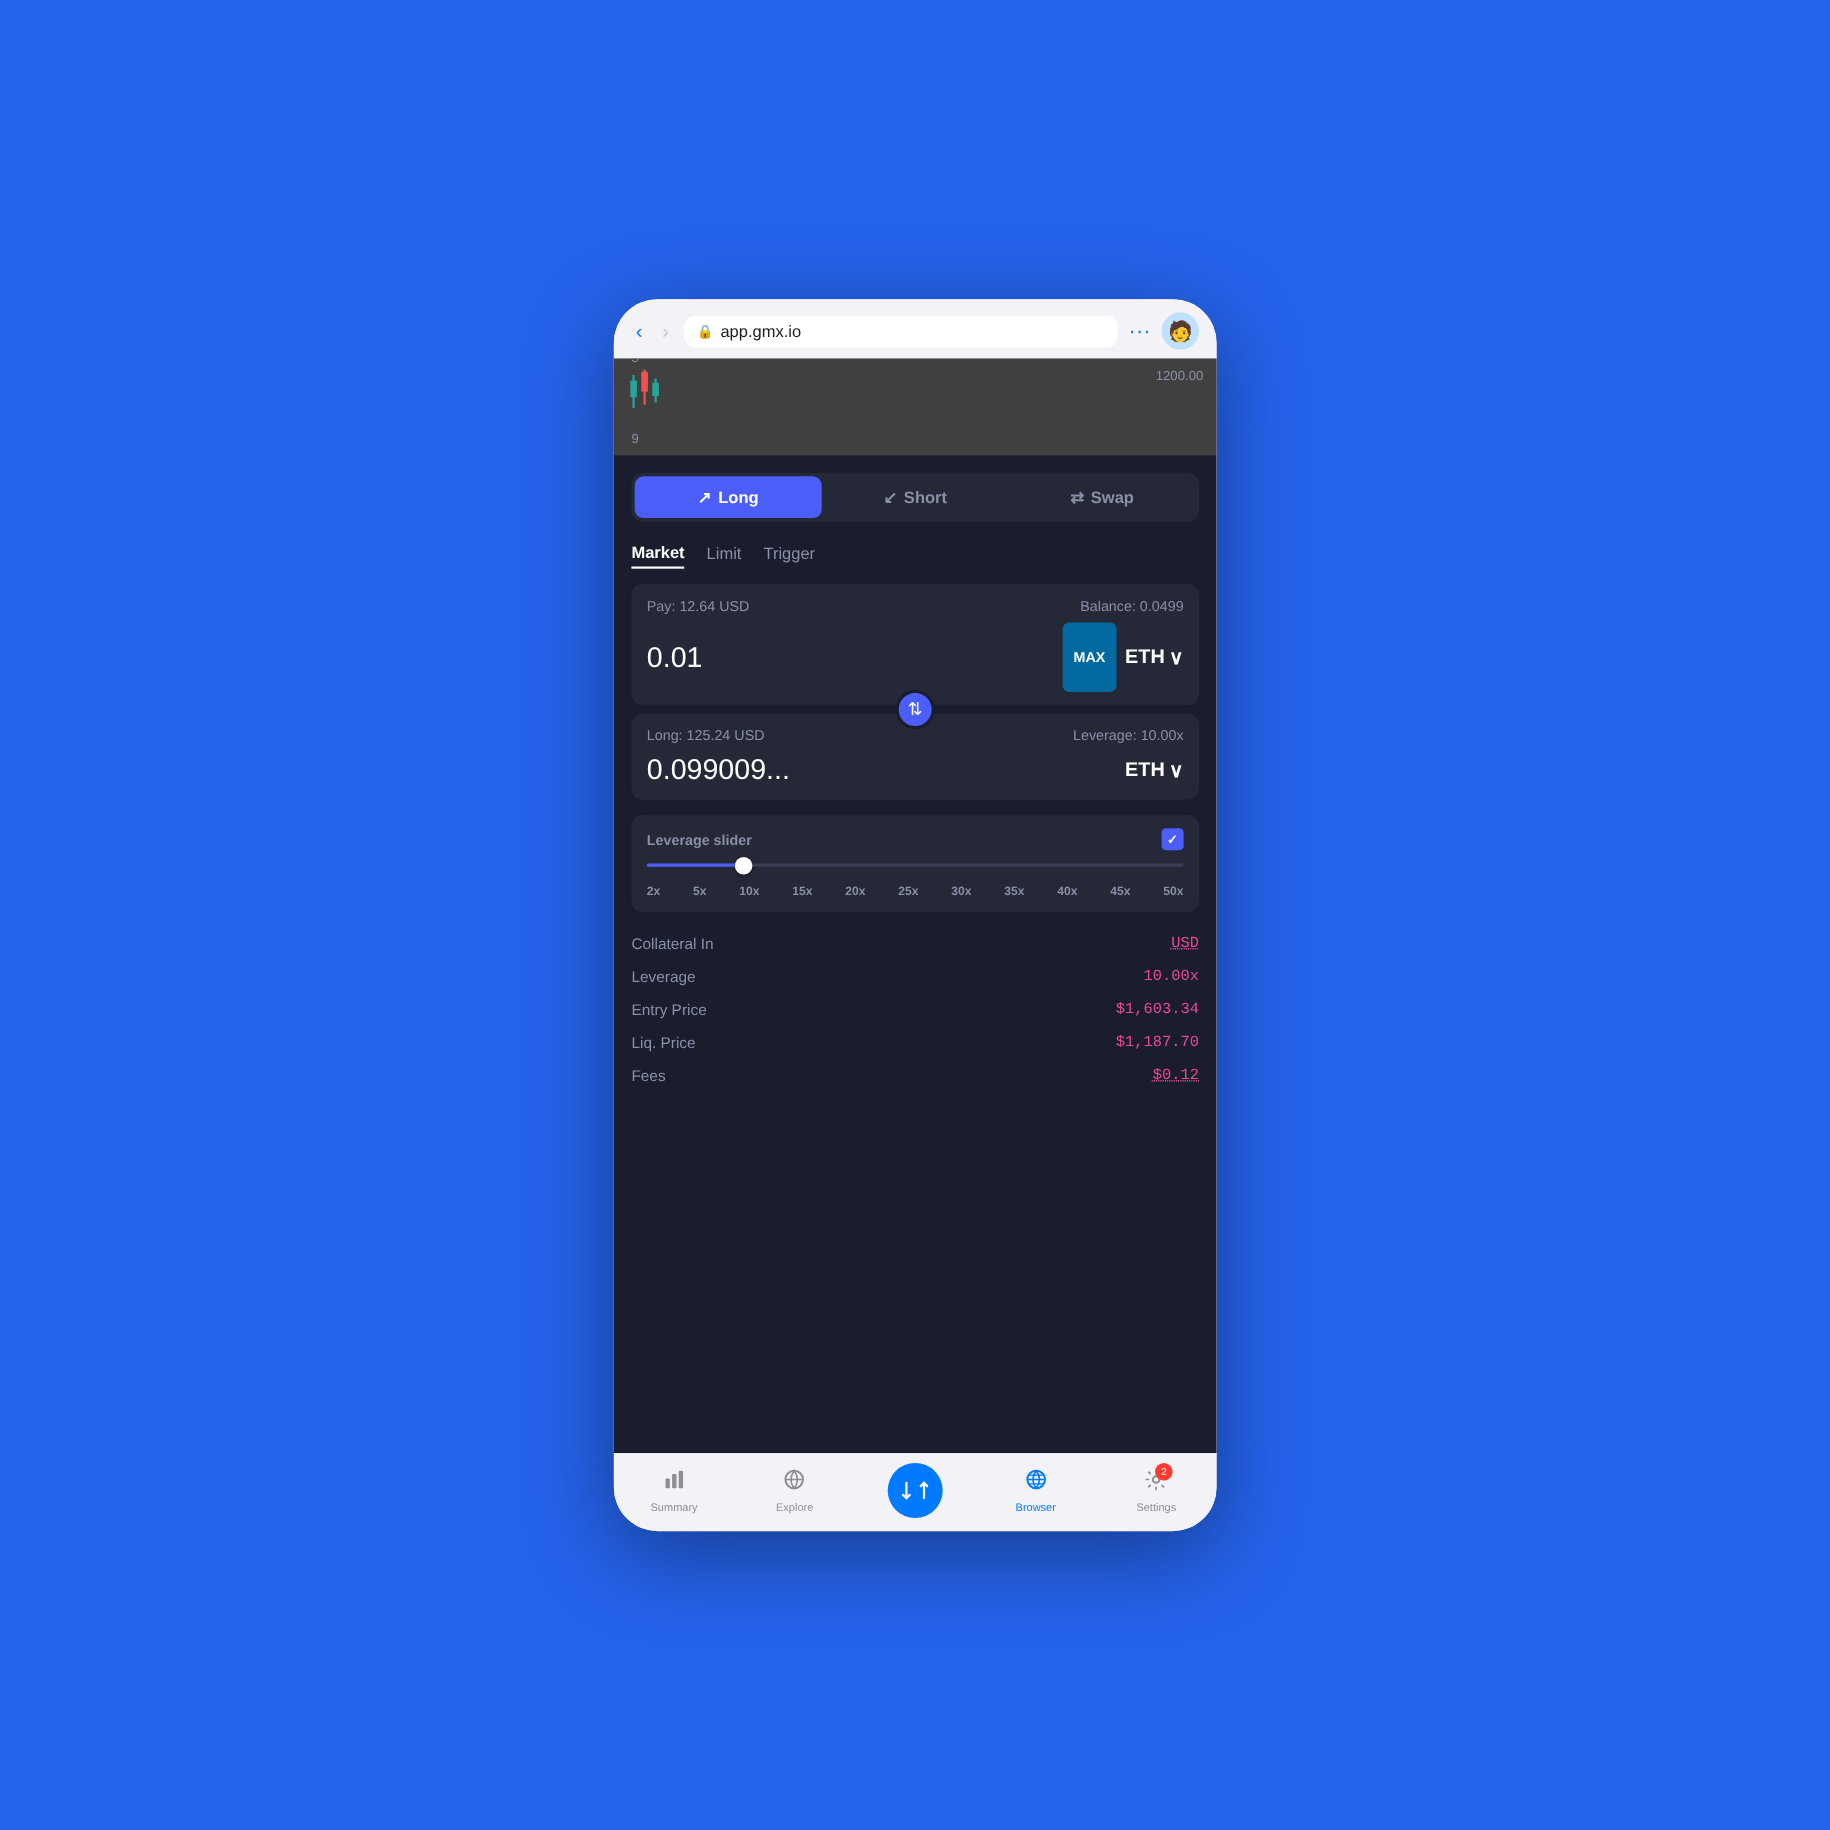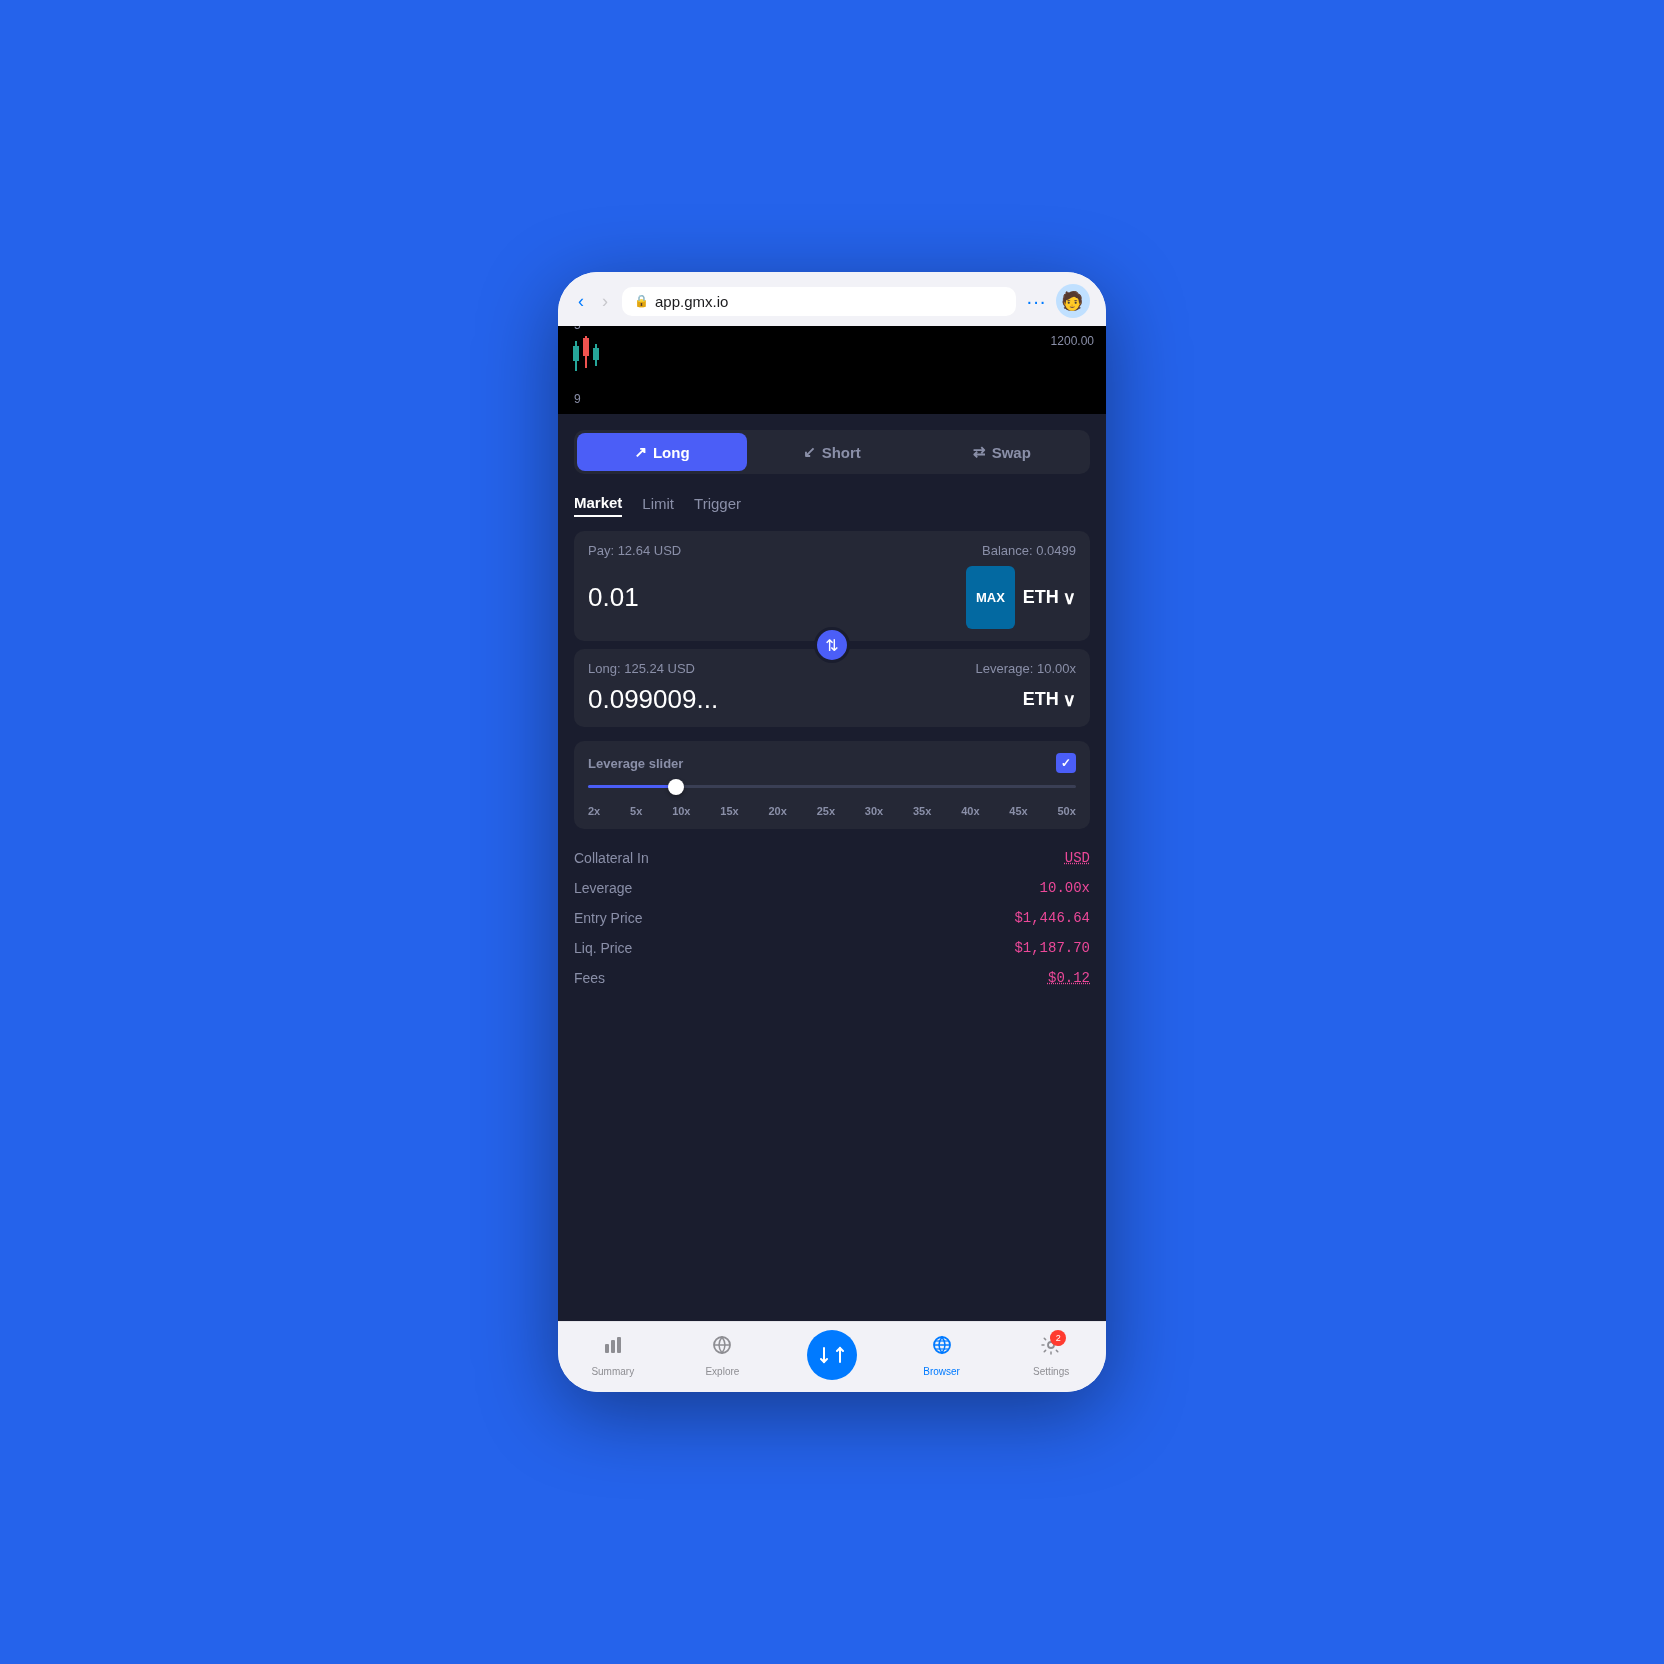--- a/index.html
+++ b/index.html
@@ -73,21 +73,21 @@
     
     .browser-content {
       flex: 1;
       background: #1a1d2e;
       overflow: hidden;
       display: flex;
       flex-direction: column;
     }
     
     .chart-area {
-      background: #000000;
+      background: #404040;
       height: 88px;
       position: relative;
       padding: 8px 16px;
       flex-shrink: 0;
     }
     .chart-price-label {
       position: absolute;
       right: 12px;
       top: 8px;
       color: #8a8fa8;
@@ -544,21 +544,21 @@
         <div class="detail-row">
           <span class="detail-label">Collateral In</span>
           <span class="detail-value underline">USD</span>
         </div>
         <div class="detail-row">
           <span class="detail-label">Leverage</span>
           <span class="detail-value">10.00x</span>
         </div>
         <div class="detail-row">
           <span class="detail-label">Entry Price</span>
-          <span class="detail-value">$1,446.64</span>
+          <span class="detail-value">$1,603.34</span>
         </div>
         <div class="detail-row">
           <span class="detail-label">Liq. Price</span>
           <span class="detail-value">$1,187.70</span>
         </div>
         <div class="detail-row">
           <span class="detail-label">Fees</span>
           <span class="detail-value underline">$0.12</span>
         </div>
       </div>

